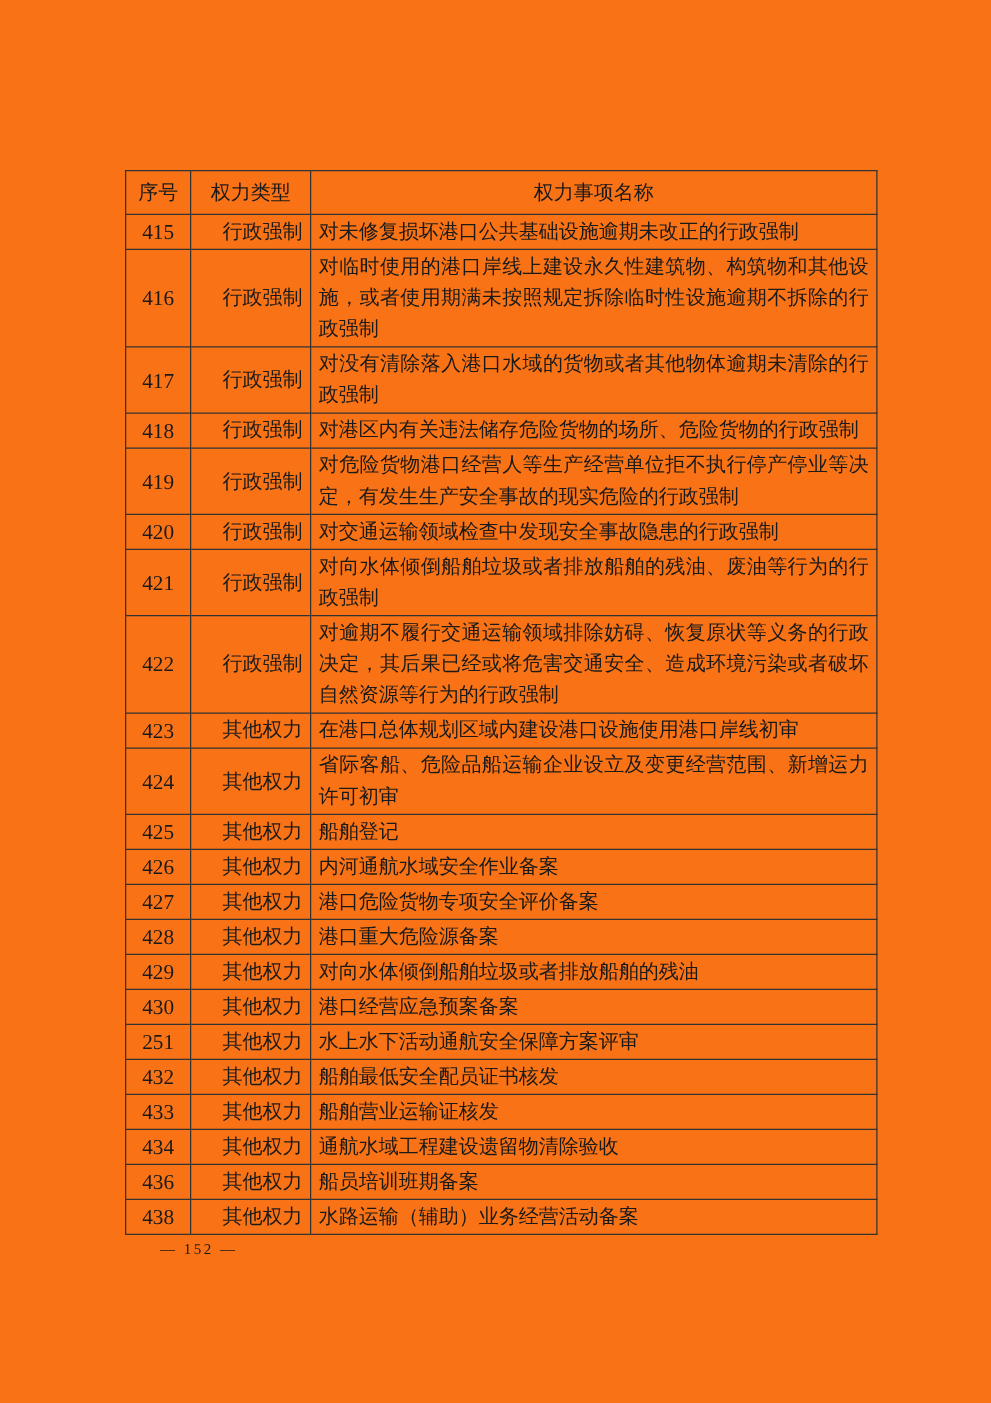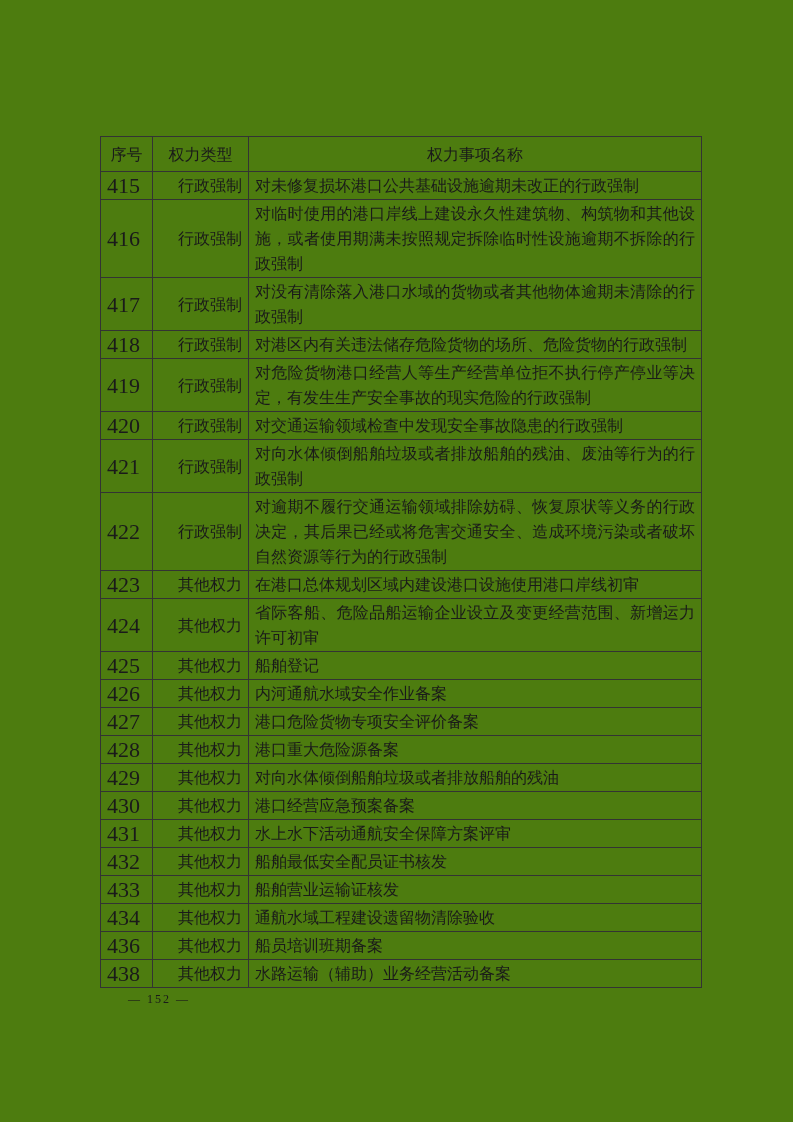--- a/index.html
+++ b/index.html
@@ -13,21 +13,21 @@
     position: relative;
     font-family: "Liberation Serif", "DejaVu Serif", serif;
     color: #1a1a1a;
     overflow: hidden;
   }
   .page {
     position: absolute;
     left: 0; top: 0;
     width: 793px;
     height: 1122px;
-    background: #4d7c0f;
+    background: #f97316;
   }
   table.power-table {
     position: absolute;
     left: 100px;
     top: 136px;
     width: 601px;
     border-collapse: collapse;
     table-layout: fixed;
     font-size: 16px;
   }
@@ -42,22 +42,22 @@
   table.power-table th {
     font-weight: normal;
     text-align: center;
     height: 32px;
     font-size: 16px;
   }
   col.col-no   { width: 52px;  }
   col.col-type { width: 96px;  }
   col.col-name { width: 453px; }
   td.cell-no {
-    text-align: left;
-    font-size: 22px;
+    text-align: center;
+    font-size: 17px;
     font-family: "Liberation Serif", "DejaVu Serif", serif;
   }
   td.cell-type {
     text-align: right;
   }
   td.cell-name {
     text-align: justify;
     padding-left: 10px;
     padding-right: 6px;
   }
@@ -164,21 +164,21 @@
           <td class="cell-no">429</td>
           <td class="cell-type">其他权力</td>
           <td class="cell-name">对向水体倾倒船舶垃圾或者排放船舶的残油</td>
         </tr>
         <tr>
           <td class="cell-no">430</td>
           <td class="cell-type">其他权力</td>
           <td class="cell-name">港口经营应急预案备案</td>
         </tr>
         <tr>
-          <td class="cell-no">431</td>
+          <td class="cell-no">251</td>
           <td class="cell-type">其他权力</td>
           <td class="cell-name">水上水下活动通航安全保障方案评审</td>
         </tr>
         <tr>
           <td class="cell-no">432</td>
           <td class="cell-type">其他权力</td>
           <td class="cell-name">船舶最低安全配员证书核发</td>
         </tr>
         <tr>
           <td class="cell-no">433</td>

